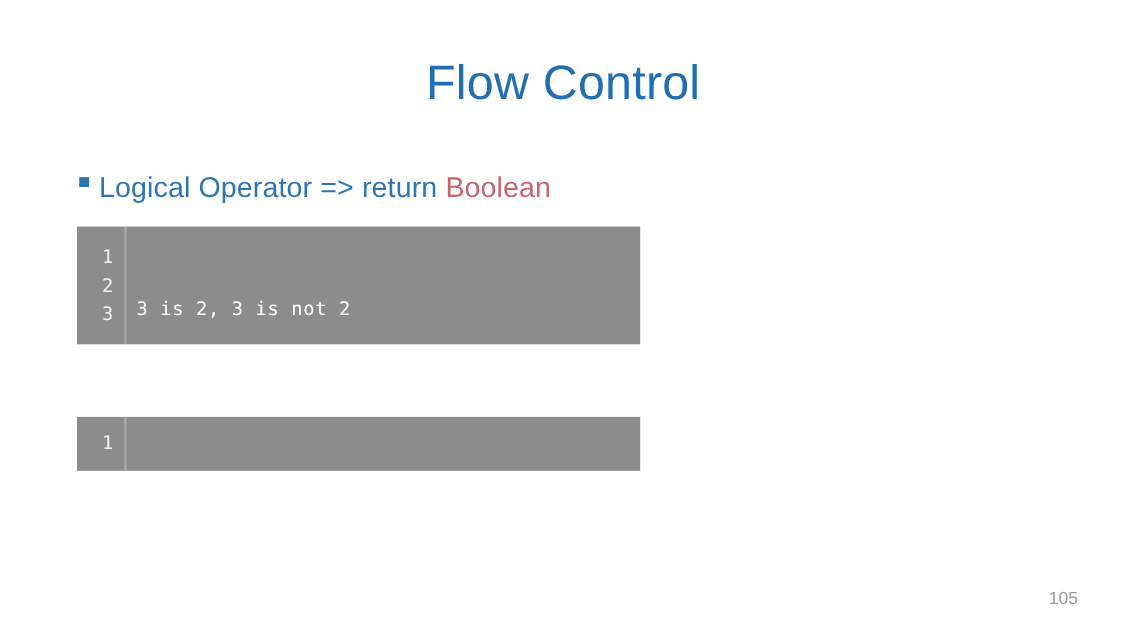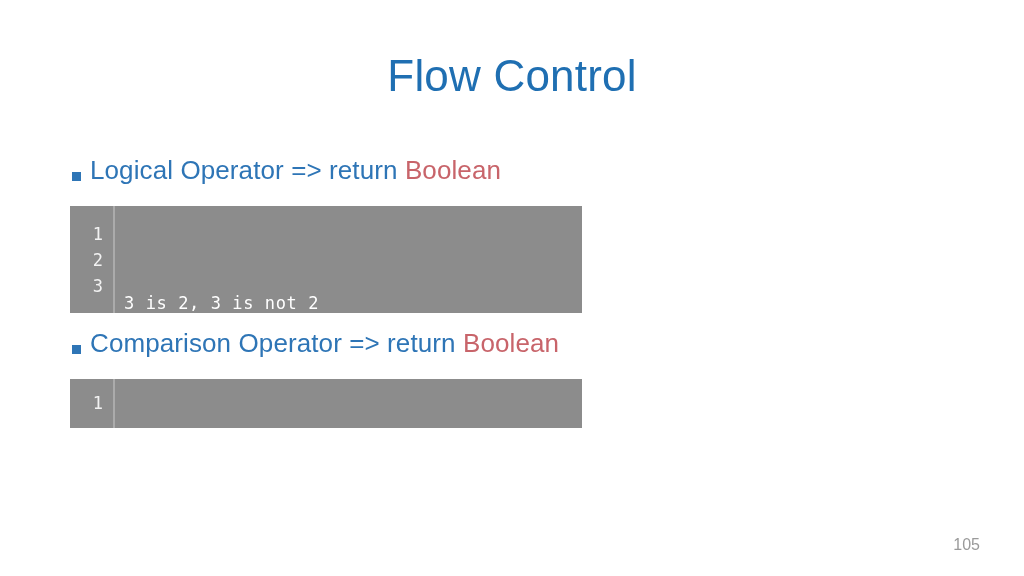--- a/index.html
+++ b/index.html
@@ -35,21 +35,21 @@
     letter-spacing: 0.2px;
     line-height: 1.1;
     font-family: "Liberation Sans", sans-serif;
   }
 
   
   .bullet-row {
     position: absolute;
     left: 72px;
     display: flex;
-    align-items: flex-end;
+    align-items: center;
     white-space: nowrap;
   }
   .bullet-row.b1 { top: 155px; }
   .bullet-row.b2 { top: 328px; }
 
   .bullet-marker {
     width: 9px;
     height: 9px;
     background: #2E75B6;
     display: inline-block;
@@ -95,21 +95,21 @@
     font-size: 17px;
     line-height: 26px;
     color: #F2F2F2;
     user-select: none;
   }
   .code-block.cb2 .code-gutter { padding-top: 11px; }
 
   .code-body {
     flex: 1 1 auto;
     box-sizing: border-box;
-    padding-top: 32px;
+    padding-top: 10px;
     padding-left: 9px;
     font-family: "DejaVu Sans Mono", monospace;
     font-size: 17px;
     line-height: 26px;
     color: #FFFFFF;
     white-space: pre;
     letter-spacing: 0.6px;
   }
   .code-block.cb2 .code-body { padding-top: 11px; }
 
@@ -145,24 +145,20 @@
       <span class="gutter-line">2</span>
       <span class="gutter-line">3</span>
     </div>
     <div class="code-body">
       <span class="code-line">3 is 2, 3 is not 2</span>
       
       
     </div>
   </div>
 
-  <div class="bullet-row b2">
-    <span class="bullet-marker"></span>
-    <span class="bullet-text"><span>Comparison Operator =&gt; return </span><span class="bullet-accent">Boolean</span></span>
-  </div>
 
   <div class="code-block cb2">
     <div class="code-gutter">
       <span class="gutter-line">1</span>
     </div>
     <div class="code-body">
       
     </div>
   </div>
 

